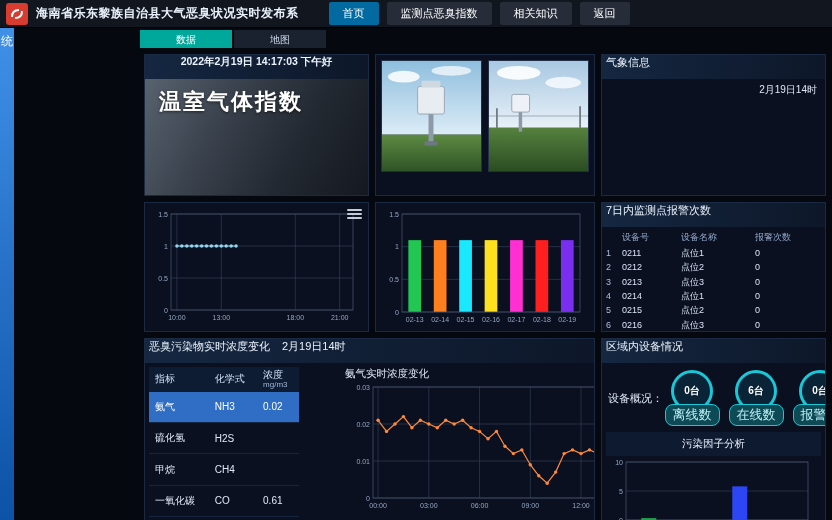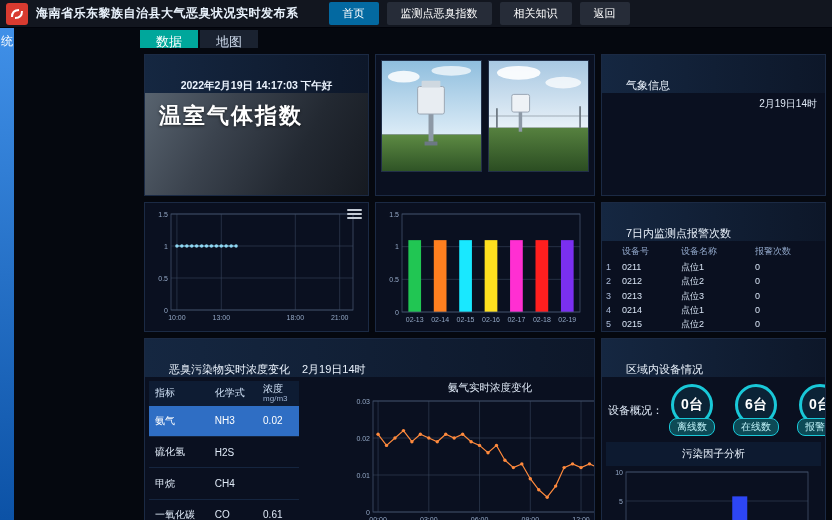--- a/index.html
+++ b/index.html
@@ -11,26 +11,26 @@
   .app-title{font-size:12px;font-weight:bold;letter-spacing:.5px;white-space:nowrap;}
   .nav{display:flex;gap:8px;margin-left:22px;}
   .nav-btn{font-size:11px;padding:4px 14px;background:#262c38;border-radius:2px;color:#fff;cursor:pointer;white-space:nowrap;}
   .nav-btn.active{background:#0369a1;}
   
   .frame{display:flex;height:492px;}
   .strip{width:14px;background:linear-gradient(180deg,#4090e8,#0c52a6);padding-top:5px;text-align:center;font-size:12px;color:#fff;flex:none;}
   .sidebar{width:124px;background:#05080f;flex:none;}
   .main{flex:1;display:flex;flex-direction:column;background:#05080f;}
   .tabbar{height:20px;display:flex;gap:2px;padding:2px 0 0 2px;}
-  .tab{font-size:13px;padding:3px 16px;background:#1a2230;color:#cdd9ea;cursor:pointer;}
+  .tab{font-size:10px;padding:3px 36px;background:#1a2230;color:#cdd9ea;cursor:pointer;}
   .tab.active{background:#00a79b;color:#fff;}
   
   .content{flex:1;padding:6px;display:grid;grid-template-columns:225px 220px 1fr;grid-template-rows:142px 130px 1fr;gap:6px;}
   .panel{background:#0a1020;border:1px solid #1b2a44;position:relative;overflow:hidden;}
-  .panel-h{height:38px;background:linear-gradient(90deg,#152741,#0d1729);display:flex;align-items:flex-end;padding:0 24px;font-size:11px;color:#eaf2fc;gap:12px;}
+  .panel-h{height:24px;background:linear-gradient(90deg,#152741,#0d1729);display:flex;align-items:flex-start;padding:0 4px;font-size:11px;color:#eaf2fc;gap:12px;}
   .panel-h.center{justify-content:center;font-weight:bold;font-size:10.5px;}
   .gA{grid-area:1/1/2/2}.gB{grid-area:1/2/2/3}.gC{grid-area:1/3/2/4}
   .gD{grid-area:2/1/3/2}.gE{grid-area:2/2/3/3}.gF{grid-area:2/3/3/4}
   .gG{grid-area:3/1/4/3}.gH{grid-area:3/3/4/4}
   
   .hero{height:122px;background:linear-gradient(118deg,#58636f 0%,#3b434e 32%,#232932 65%,#14181f 100%);padding:8px 14px;}
   .hero-title{font-size:22px;font-weight:bold;color:#fff;letter-spacing:2px;text-shadow:0 1px 3px rgba(0,0,0,.6);}
   
   .photos{display:flex;gap:6px;padding:5px;}
   .photo{flex:1;height:112px;border:1px solid #222f48;}
@@ -51,27 +51,27 @@
   .alarm-table td{padding:2px 4px;line-height:1.15;}
   .alarm-table td:first-child{width:16px;color:#aebedb;}
   
   .pg-body{display:flex;height:154px;gap:46px;}
   .p-table{width:150px;flex:none;font-size:10px;color:#dfe9f6;margin:4px 0 0 4px;}
   .p-table th{background:#0e1c33;color:#cfe0f5;font-weight:normal;text-align:left;padding:3px 6px;line-height:1.05;}
   .p-table th .unit{display:block;font-size:8px;color:#9fb4d4;}
   .p-table td{padding:4.5px 6px;border-bottom:1px solid #15253f;}
   .p-table tr.sel td{background:#2f6ec4;color:#fff;}
   .chart-col{flex:1;position:relative;}
-  .chart-title{text-align:center;font-size:10.5px;color:#dfe9f6;padding-top:4px;}
+  .chart-title{font-size:10.5px;color:#dfe9f6;padding-top:4px;}
   
   .stats-row{display:flex;align-items:center;padding:7px 6px 3px 6px;}
   .stats-label{font-size:11px;color:#dfe9f6;flex:none;}
   .stat{display:flex;flex-direction:column;align-items:center;width:58px;}
-  .ring{width:42px;height:42px;border-radius:50%;border:3px solid #19c8d8;background:#0b2336;display:flex;align-items:center;justify-content:center;font-size:14px;font-weight:bold;color:#fff;}
-  .pill{margin-top:-8px;background:#0d4a56;border:1px solid #19c8d8;border-radius:8px;font-size:10px;padding:1px 7px;color:#bdf0f6;z-index:1;white-space:nowrap;}
+  .ring{width:42px;height:42px;border-radius:50%;border:3px solid #19c8d8;background:#0b2336;display:flex;align-items:center;justify-content:center;font-size:10px;font-weight:bold;color:#fff;}
+  .pill{margin-top:-8px;background:#0d4a56;border:1px solid #19c8d8;border-radius:8px;font-size:13px;padding:1px 7px;color:#bdf0f6;z-index:1;white-space:nowrap;}
   .sub-h{height:24px;background:#0d1a30;display:flex;align-items:center;justify-content:center;font-size:10.5px;color:#eaf2fc;margin:3px 4px 0 4px;}
 </style>
 </head>
 <body>
 
 <div class="topbar">
   <div class="logo">
     <svg width="16" height="16" viewBox="0 0 16 16">
       <path d="M3 11 Q3 4 10 4 M13 5 Q13 12 6 12" stroke="#fff" stroke-width="2" fill="none"></path>
     </svg>

